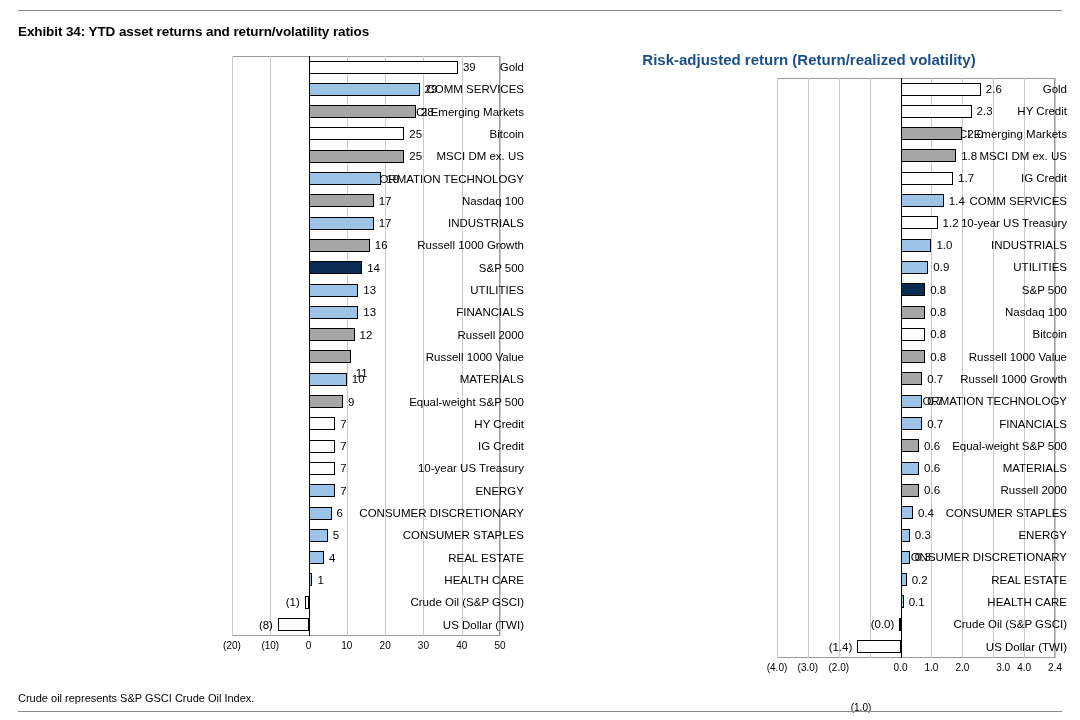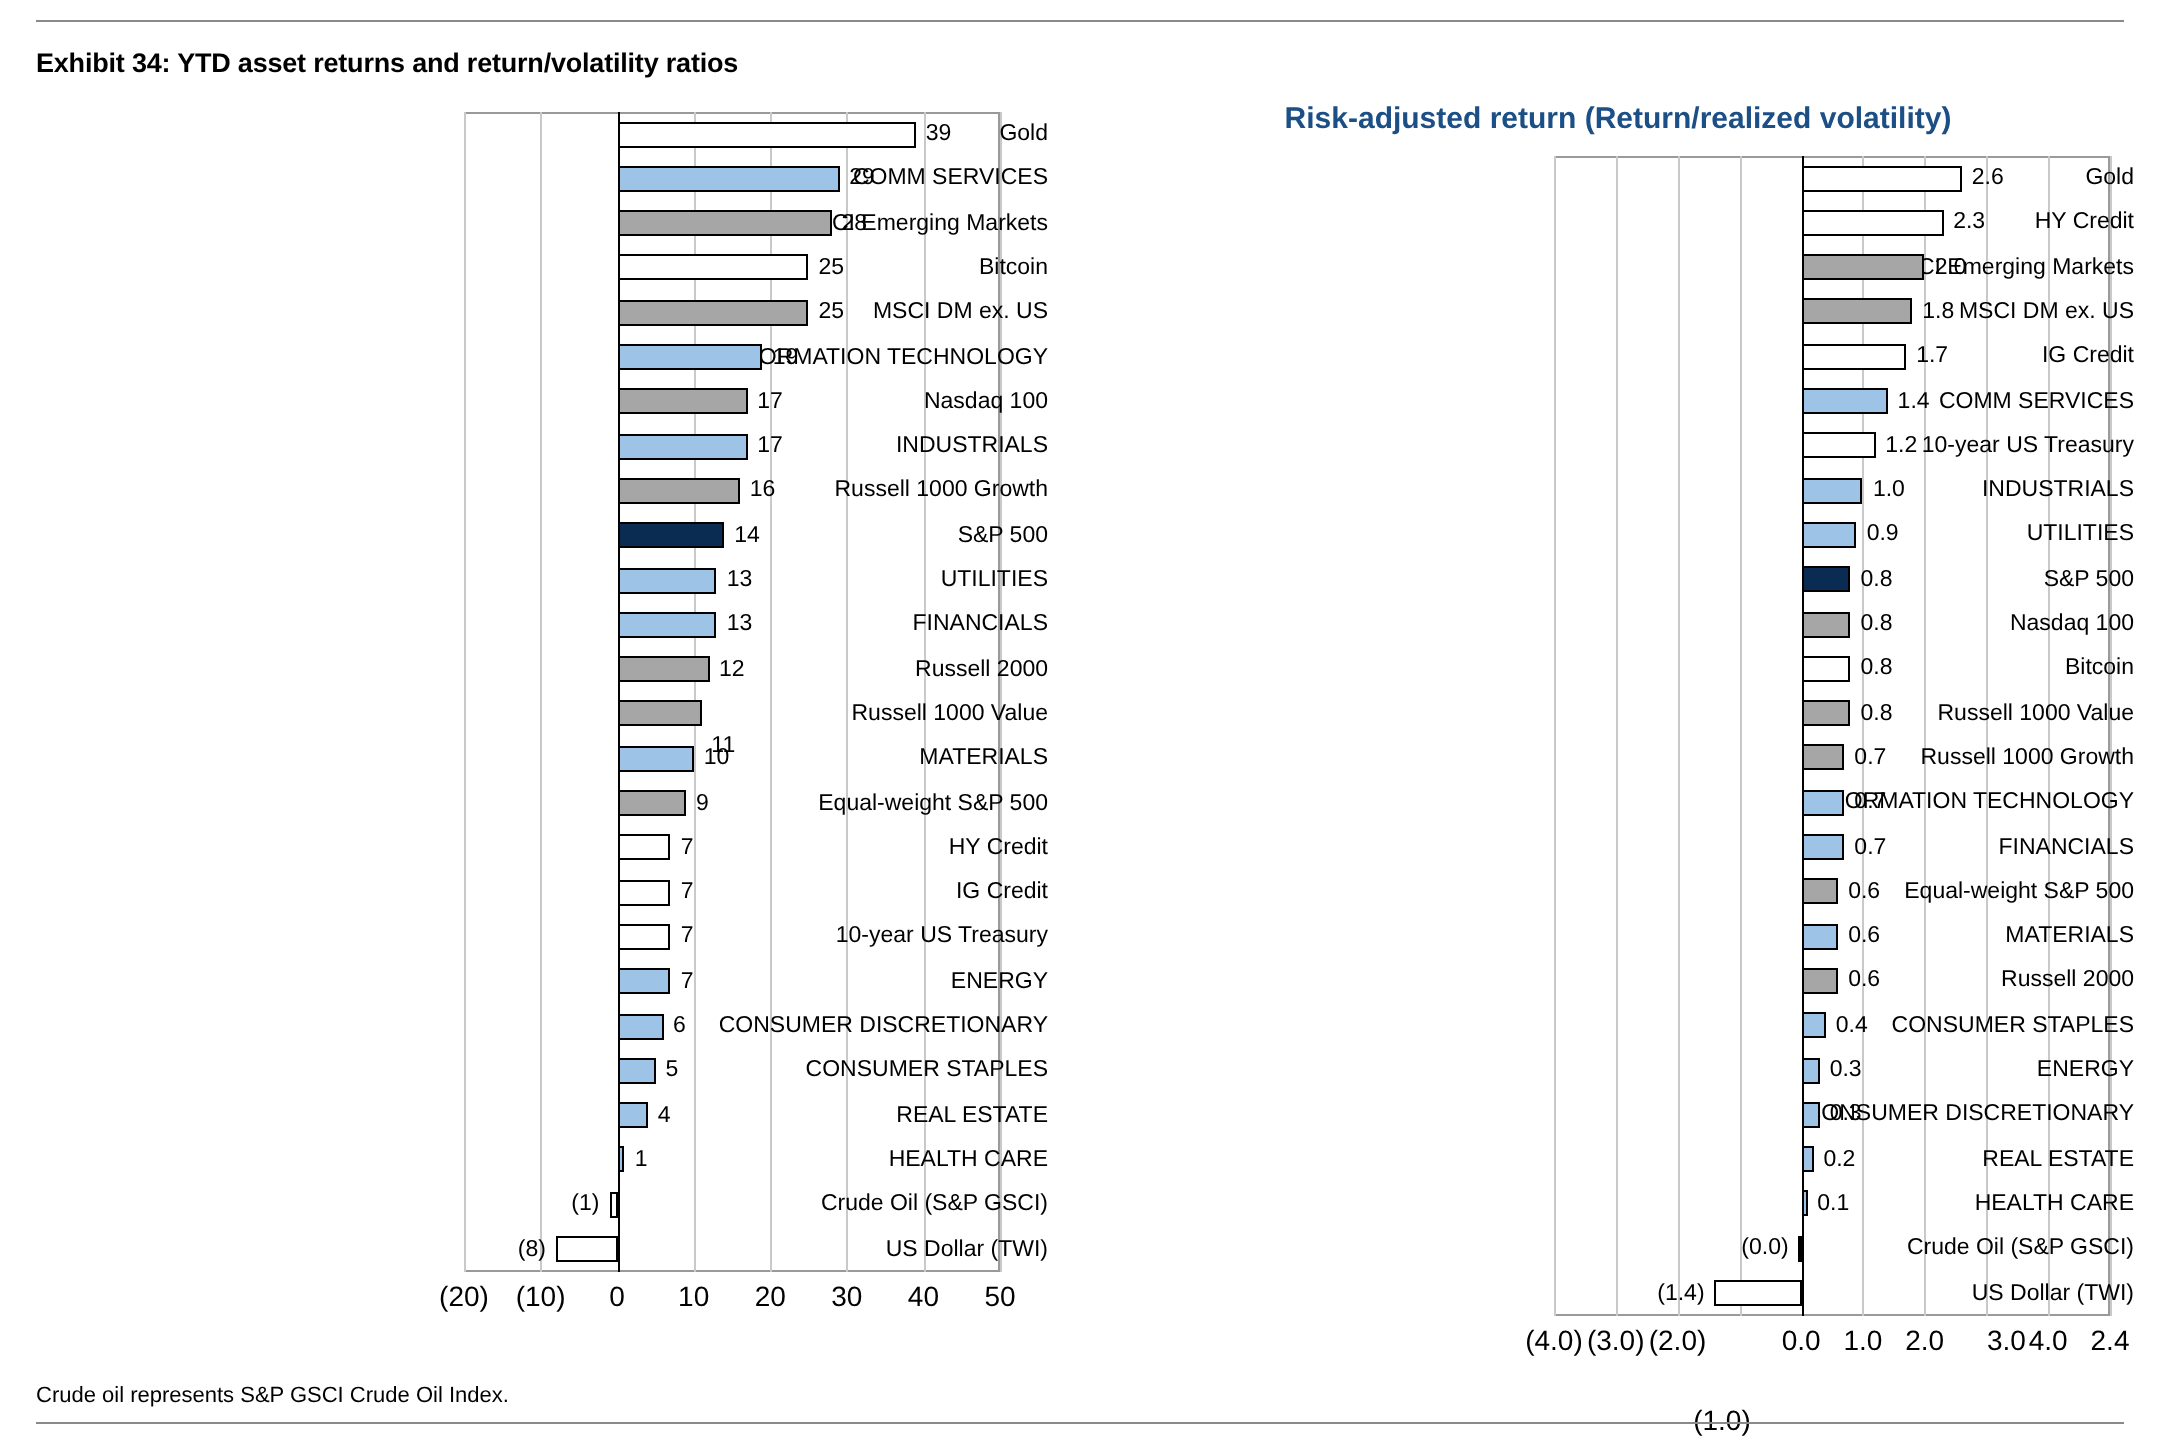--- a/index.html
+++ b/index.html
@@ -100,21 +100,21 @@
     width: 1px;
     background: #c9c9c9;
   }
   .zeroline {
     position: absolute;
     width: 1px;
     background: #000;
   }
   .tick-label {
     position: absolute;
-    font-size: 14px;
+    font-size: 10px;
     text-align: center;
     color: #000;
     white-space: nowrap;
   }
   .footnote {
     position: absolute;
     left: 18px;
     top: 692px;
     font-size: 11px;
     color: #000;

